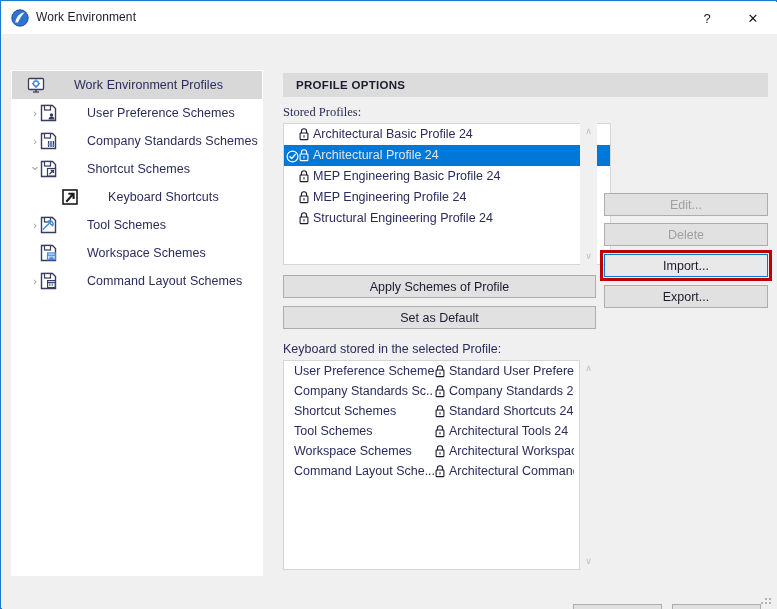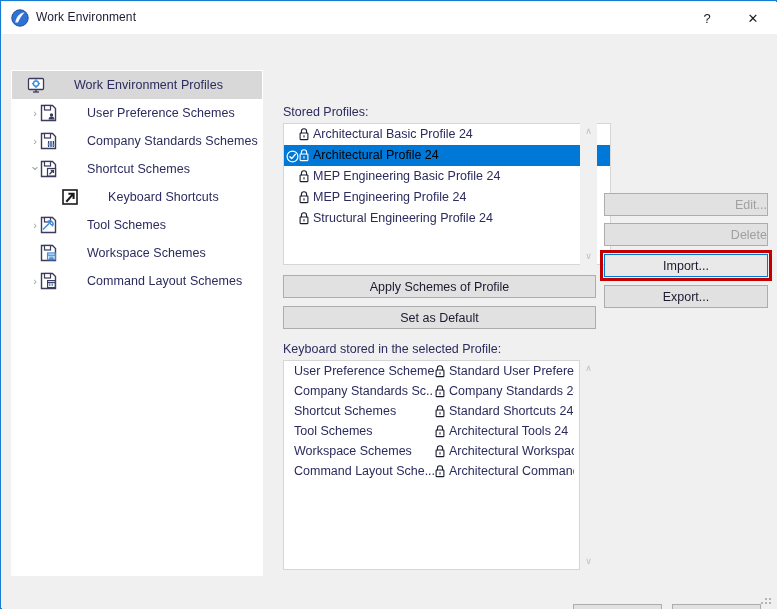--- a/index.html
+++ b/index.html
@@ -136,21 +136,21 @@
     padding-left: 13px;
     box-sizing: border-box;
     letter-spacing: .3px;
   }
   .field-label {
     position: absolute;
     font-size: 12.5px;
     color: #2b2b5e;
     white-space: nowrap;
   }
-  #stored-label { left: 9px; top: 35px; }
+  #stored-label { left: 9px; top: 35px; font-family: Liberation Serif, serif; }
   #schemes-label { left: 9px; top: 272px; }
 
   
   .listbox {
     position: absolute;
     background: #ffffff;
     border: 1px solid #d6d6d6;
     box-sizing: border-box;
     overflow: hidden;
   }
@@ -160,21 +160,21 @@
   .lrow {
     position: relative;
     height: 21px;
     line-height: 21px;
     padding-left: 14px;
     white-space: nowrap;
     font-size: 12.5px;
     color: #2b2b5e;
     cursor: default;
   }
-  .lrow.sel { background: #0078d7; color: #000000; }
+  .lrow.sel { background: #0078d7; color: #e5e5e5; }
   .lock {
     display: inline-block;
     vertical-align: -3px;
     width: 12px; height: 14px;
     margin-right: 3px;
   }
   .check {
     position: absolute;
     left: 2px; top: 4px;
     width: 13px; height: 13px;
@@ -247,21 +247,21 @@
     width: 164px; height: 23px;
     background: #e1e1e1;
     border: 1px solid #adadad;
     box-sizing: border-box;
     font-family: "Liberation Sans", sans-serif;
     font-size: 12.5px;
     color: #1b1b2f;
     cursor: default;
     padding: 0;
   }
-  .sbtn:disabled, .sbtn.disabled { color: #a0a0a0; text-align: right; }
+  .sbtn:disabled, .sbtn.disabled { color: #a0a0a0; }
   #new-profile-btn { top: 92px; }
   #edit-btn { top: 123px; }
   #delete-btn { top: 153px; }
   #import-btn {
     top: 184px;
     border: 1px solid #0078d7;
     background: #e9e9e9;
     outline: 3px solid #c00000;
     outline-offset: 1px;
   }
@@ -359,20 +359,21 @@
               <path d="M1.5 1.5 h11 l3 3 v12 h-14 Z" fill="#ffffff" stroke="#3b3b5c" stroke-width="1.4"></path>
               <rect x="4.5" y="1.5" width="6" height="4.5" fill="#ffffff" stroke="#3b3b5c" stroke-width="1.2"></rect>
               <rect x="7.6" y="8.6" width="7.6" height="7" fill="#ffffff" stroke="#3b3b5c" stroke-width="1.2"></rect>
               <path d="M7.6 10.6 h7.6" stroke="#3b3b5c" stroke-width="1.1"></path>
               <path d="M9.1 12 h1.3 M11.6 12 h1.3 M9.1 13.4 h1.3 M11.6 13.4 h1.3" stroke="#3f8fe0" stroke-width="1.3"></path>
             </svg></span><span class="tree-label">Command Layout Schemes</span></div>
       </div>
 
     <div id="right-pane">
 
+      <div id="section-header">PROFILE OPTIONS</div>
 
       <div class="field-label" id="stored-label">Stored Profiles:</div>
 
       <div class="listbox" id="stored-list">
           <div class="lrow"><span class="lock"><svg width="12" height="14" viewBox="0 0 12 14">
                 <path d="M3.4 6.2 V4.3 a2.6 2.6 0 0 1 5.2 0 V6.2" fill="none" stroke="#1b1b2f" stroke-width="1.1"></path>
                 <rect x="2.1" y="6.0" width="7.8" height="6.6" rx="0.6" fill="none" stroke="#1b1b2f" stroke-width="1.1"></rect>
                 <path d="M6 8.2 v2.4" stroke="#1b1b2f" stroke-width="1.1"></path>
               </svg></span><span>Architectural Basic Profile 24</span></div>
           <div class="lrow sel"><span class="check"><svg width="13" height="13" viewBox="0 0 13 13">

